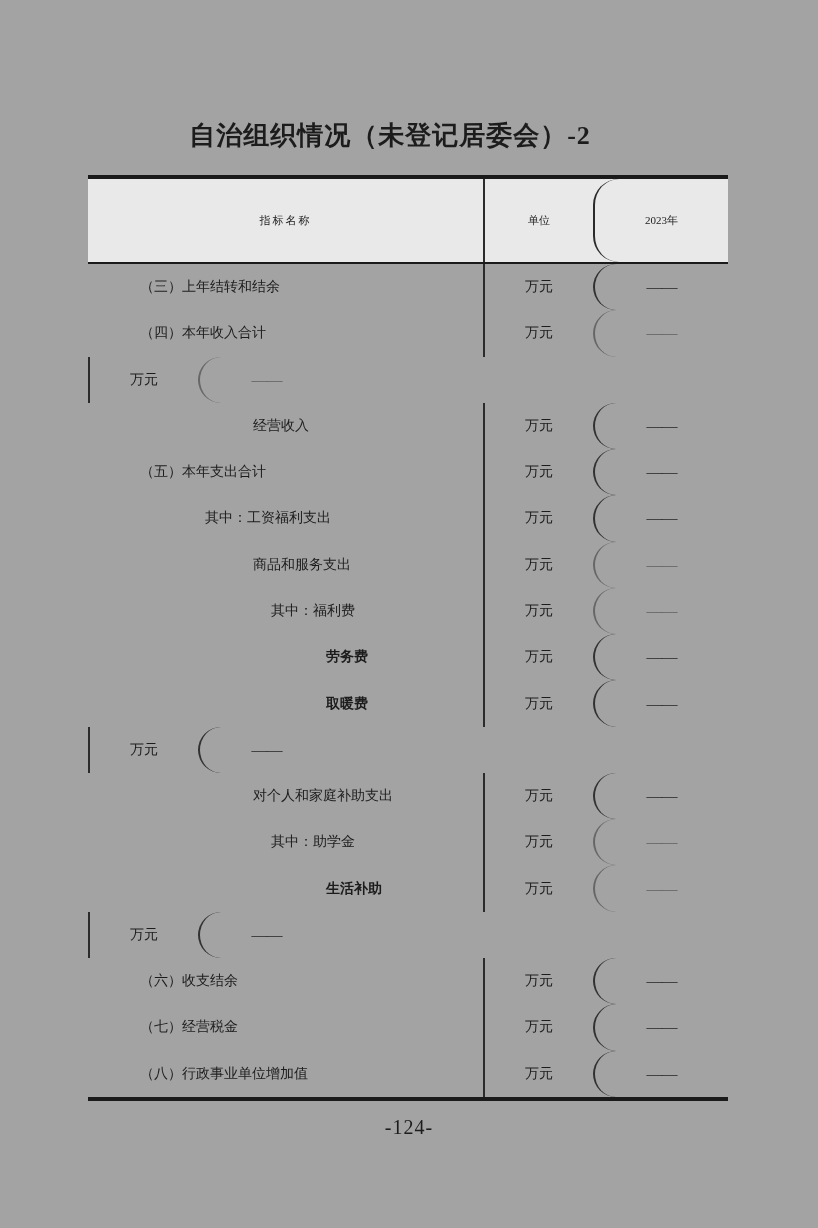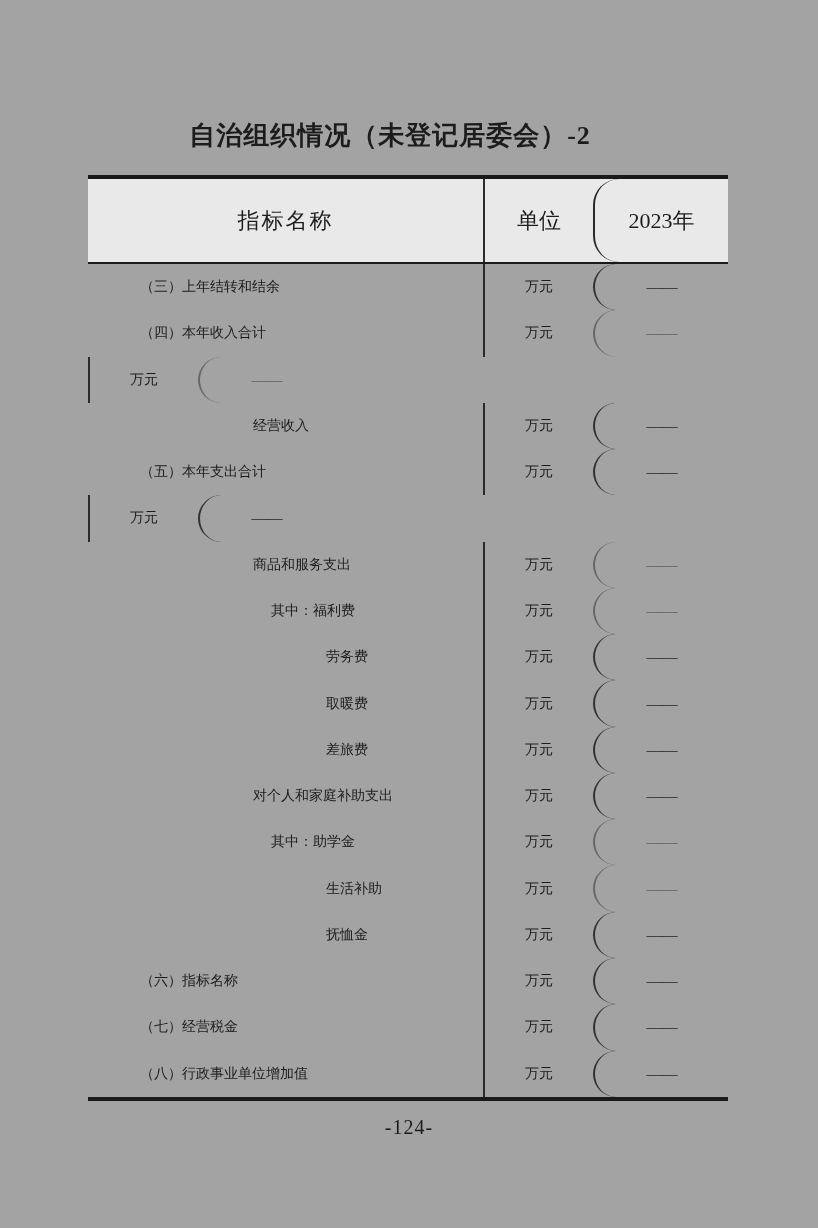--- a/index.html
+++ b/index.html
@@ -56,32 +56,32 @@
     border-left: 2px solid #2b2b2b;
     justify-content: center;
   }
   .col-year {
     width: 135px;
     border-left: 2px solid #2b2b2b;
     justify-content: center;
     border-radius: 26px;
   }
   .thead .col-name { justify-content: center; letter-spacing: 2px; }
-  .thead .cell { font-size: 22px; }
+  .thead .cell { font-size: 11px; }
   .tbody { height: 833px; }
   .row {
     display: flex;
     height: 46.28px;
   }
   
   .ind-1 { padding-left: 52px; }
   .ind-2 { padding-left: 117px; }
   .ind-3 { padding-left: 165px; text-align: center; }
   .ind-4 { padding-left: 183px; }
-  .ind-5 { padding-left: 238px; }
+  .ind-5 { padding-left: 238px; font-weight: bold; }
   .val {
     letter-spacing: -1px;
     font-size: 16px;
     color: #2a2a2a;
   }
   .val.solid { opacity: 0.95; }
   .val.light { opacity: 0.5; }
   .pageno {
     position: absolute;
     top: 1116px;
@@ -124,20 +124,21 @@
           <div class="cell col-name ind-3">经营收入</div>
           <div class="cell col-unit">万元</div>
           <div class="cell col-year val solid">——</div>
         </div>
         <div class="row">
           <div class="cell col-name ind-1">（五）本年支出合计</div>
           <div class="cell col-unit">万元</div>
           <div class="cell col-year val solid">——</div>
         </div>
         <div class="row">
+          <div class="cell col-name ind-2">其中：工资福利支出</div>
           <div class="cell col-unit">万元</div>
           <div class="cell col-year val solid">——</div>
         </div>
         <div class="row">
           <div class="cell col-name ind-3">商品和服务支出</div>
           <div class="cell col-unit">万元</div>
           <div class="cell col-year val light">——</div>
         </div>
         <div class="row">
           <div class="cell col-name ind-4">其中：福利费</div>
@@ -148,46 +149,44 @@
           <div class="cell col-name ind-5">劳务费</div>
           <div class="cell col-unit">万元</div>
           <div class="cell col-year val solid">——</div>
         </div>
         <div class="row">
           <div class="cell col-name ind-5">取暖费</div>
           <div class="cell col-unit">万元</div>
           <div class="cell col-year val solid">——</div>
         </div>
         <div class="row">
-          <div class="cell col-name ind-5">差旅费</div>
           <div class="cell col-unit">万元</div>
           <div class="cell col-year val solid">——</div>
         </div>
         <div class="row">
           <div class="cell col-name ind-3">对个人和家庭补助支出</div>
           <div class="cell col-unit">万元</div>
           <div class="cell col-year val solid">——</div>
         </div>
         <div class="row">
           <div class="cell col-name ind-4">其中：助学金</div>
           <div class="cell col-unit">万元</div>
           <div class="cell col-year val light">——</div>
         </div>
         <div class="row">
           <div class="cell col-name ind-5">生活补助</div>
           <div class="cell col-unit">万元</div>
           <div class="cell col-year val light">——</div>
         </div>
         <div class="row">
-          <div class="cell col-name ind-5">抚恤金</div>
-          <div class="cell col-unit">万元</div>
-          <div class="cell col-year val solid">——</div>
-        </div>
-        <div class="row">
-          <div class="cell col-name ind-1">（六）指标名称</div>
+          <div class="cell col-unit">万元</div>
+          <div class="cell col-year val solid">——</div>
+        </div>
+        <div class="row">
+          <div class="cell col-name ind-1">（六）收支结余</div>
           <div class="cell col-unit">万元</div>
           <div class="cell col-year val solid">——</div>
         </div>
         <div class="row">
           <div class="cell col-name ind-1">（七）经营税金</div>
           <div class="cell col-unit">万元</div>
           <div class="cell col-year val solid">——</div>
         </div>
         <div class="row">
           <div class="cell col-name ind-1">（八）行政事业单位增加值</div>

